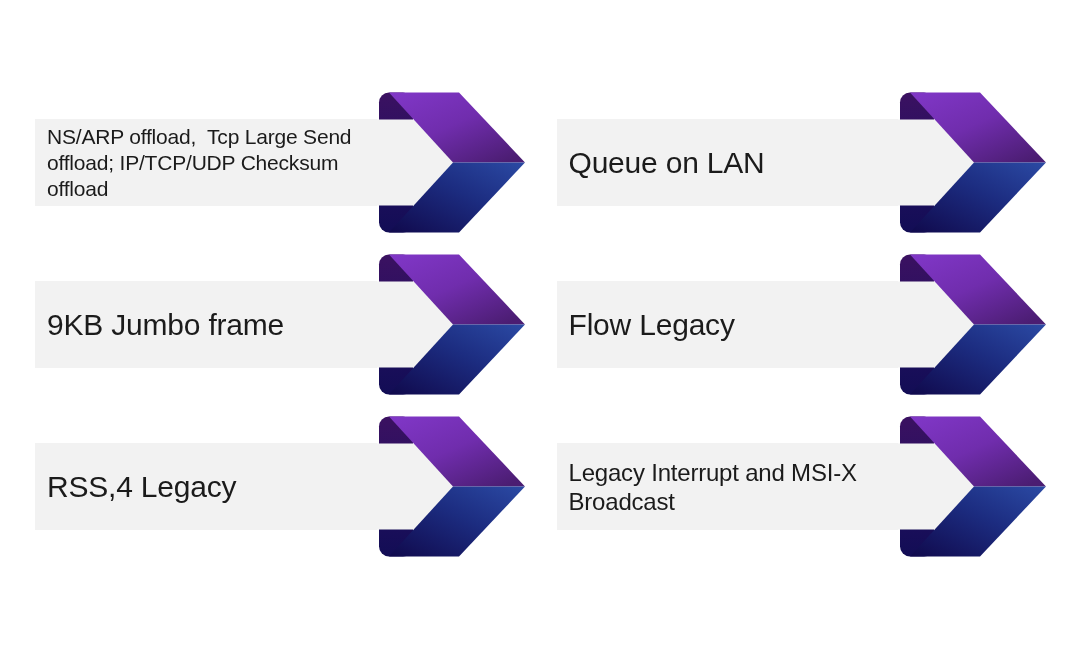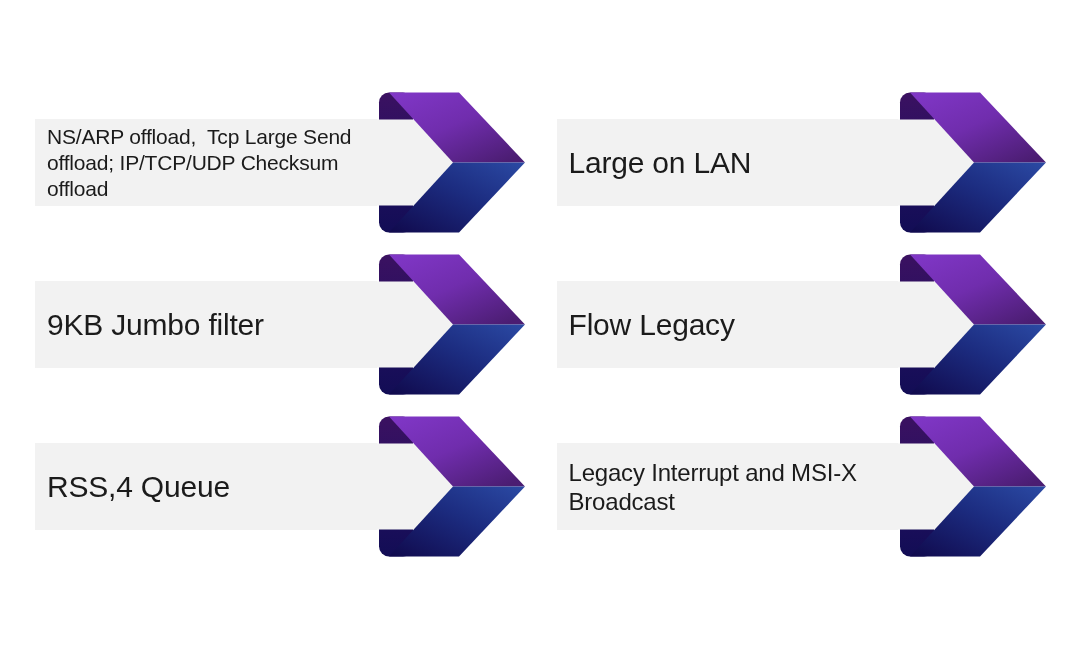--- a/index.html
+++ b/index.html
@@ -92,33 +92,33 @@
     <svg class="arrow" viewBox="0 0 151 141">
       <rect x="4" y="0.5" width="34" height="140" rx="10" fill="url(#gBar)"></rect>
       <rect x="0" y="27.5" width="80" height="86" fill="#f2f2f2"></rect>
       <path d="M14,0.5 L84,0.5 L150,70.5 L78,70.5 Z" fill="url(#gPurple)"></path>
       <path d="M14,140.5 L84,140.5 L150,70.5 L78,70.5 Z" fill="url(#gBlue)"></path>
     </svg>
   </div>
 
   <div class="feature">
     <div class="feature-box">
-      <div class="feature-text text-lg">Large on LAN</div>
+      <div class="feature-text text-lg">Queue on LAN</div>
     </div>
     <svg class="arrow" viewBox="0 0 151 141">
       <rect x="4" y="0.5" width="34" height="140" rx="10" fill="url(#gBar)"></rect>
       <rect x="0" y="27.5" width="80" height="86" fill="#f2f2f2"></rect>
       <path d="M14,0.5 L84,0.5 L150,70.5 L78,70.5 Z" fill="url(#gPurple)"></path>
       <path d="M14,140.5 L84,140.5 L150,70.5 L78,70.5 Z" fill="url(#gBlue)"></path>
     </svg>
   </div>
 
   <div class="feature">
     <div class="feature-box">
-      <div class="feature-text text-lg">9KB Jumbo filter</div>
+      <div class="feature-text text-lg">9KB Jumbo frame</div>
     </div>
     <svg class="arrow" viewBox="0 0 151 141">
       <rect x="4" y="0.5" width="34" height="140" rx="10" fill="url(#gBar)"></rect>
       <rect x="0" y="27.5" width="80" height="86" fill="#f2f2f2"></rect>
       <path d="M14,0.5 L84,0.5 L150,70.5 L78,70.5 Z" fill="url(#gPurple)"></path>
       <path d="M14,140.5 L84,140.5 L150,70.5 L78,70.5 Z" fill="url(#gBlue)"></path>
     </svg>
   </div>
 
   <div class="feature">
@@ -130,21 +130,21 @@
       <rect x="0" y="27.5" width="80" height="86" fill="#f2f2f2"></rect>
       <path d="M14,0.5 L84,0.5 L150,70.5 L78,70.5 Z" fill="url(#gPurple)"></path>
       <path d="M14,140.5 L84,140.5 L150,70.5 L78,70.5 Z" fill="url(#gBlue)"></path>
     </svg>
   </div>
 
 
 
   <div class="feature">
     <div class="feature-box">
-      <div class="feature-text text-lg">RSS,4 Queue</div>
+      <div class="feature-text text-lg">RSS,4 Legacy</div>
     </div>
     <svg class="arrow" viewBox="0 0 151 141">
       <rect x="4" y="0.5" width="34" height="140" rx="10" fill="url(#gBar)"></rect>
       <rect x="0" y="27.5" width="80" height="86" fill="#f2f2f2"></rect>
       <path d="M14,0.5 L84,0.5 L150,70.5 L78,70.5 Z" fill="url(#gPurple)"></path>
       <path d="M14,140.5 L84,140.5 L150,70.5 L78,70.5 Z" fill="url(#gBlue)"></path>
     </svg>
   </div>
 
   <div class="feature">

